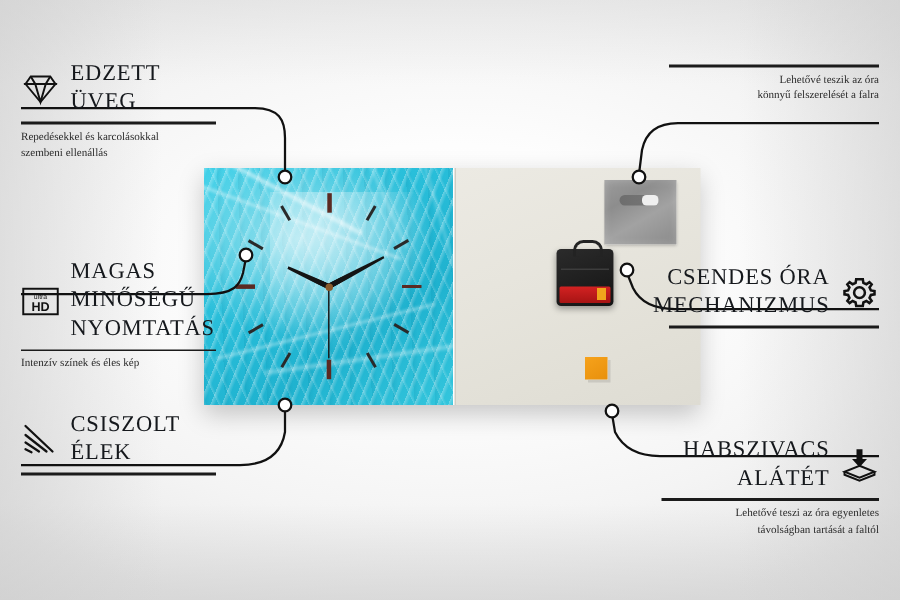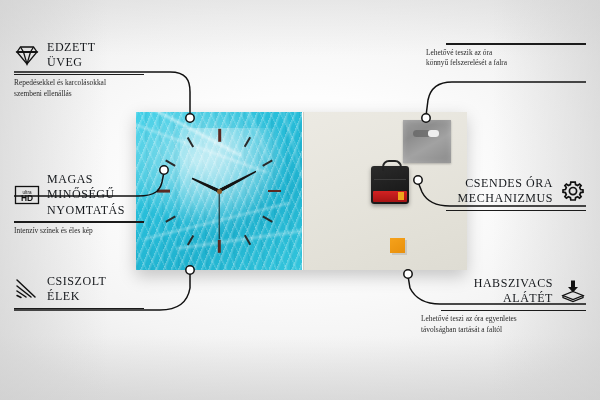--- a/index.html
+++ b/index.html
@@ -104,35 +104,35 @@
     transform:translate(0,-2px) rotate(-28deg);clip-path:polygon(0 0,100% 32%,100% 68%,0 100%);}
   #hand-sec{width:48px;height:1.4px;background:#1a1a1a;
     transform:translate(0,-0.7px) rotate(90deg);}
   #hand-cap{position:absolute;left:50%;top:50%;width:5px;height:5px;margin:-2.5px 0 0 -2.5px;
     border-radius:50%;background:#8a5a2a;}
 
   
   .callout{position:absolute;}
   .co-head{display:flex;align-items:center;gap:7px;}
   .co-title{
-    font-size:12px;letter-spacing:.55px;line-height:1.28;color:#15181c;
+    font-size:15px;letter-spacing:.55px;line-height:1.28;color:#15181c;
     font-family:"Liberation Serif", serif;font-weight:400;white-space:pre-line;
   }
   .co-rule{height:1.6px;background:#1b1b1b;margin:3px 0 3px 0;}
   .co-body{
     font-size:7.4px;line-height:1.45;color:#2b2b2b;white-space:pre-line;
     font-family:"Liberation Serif", serif;
   }
   .icon-box{width:26px;height:24px;flex:0 0 auto;display:block;}
   .left .co-head{justify-content:flex-start;}
   .left .co-title{text-align:left;}
   .left .co-body{text-align:left;}
   .right .co-head{justify-content:flex-end;}
   .right .co-title{text-align:right;}
-  .right .co-body{}
+  .right .co-body{text-align:right;}
 
   #leader-layer{position:absolute;left:0;top:0;width:600px;height:400px;pointer-events:none;}
 </style>
 </head>
 <body>
 
 <div id="stage">
 
   <div id="product">
 
@@ -268,21 +268,21 @@
       <span class="icon-box">
         <svg viewBox="0 0 26 24" width="26" height="24" fill="none" stroke="#111" stroke-width="1.7">
           <path d="M13,3.2 L15.2,3.2 L15.6,5.6 L17.6,6.5 L19.6,5.1 L21.1,6.6 L19.7,8.6 L20.6,10.6 L23,11 L23,13.2 L20.6,13.6 L19.7,15.6 L21.1,17.6 L19.6,19.1 L17.6,17.7 L15.6,18.6 L15.2,21 L13,21 L10.8,21 L10.4,18.6 L8.4,17.7 L6.4,19.1 L4.9,17.6 L6.3,15.6 L5.4,13.6 L3,13.2 L3,11 L5.4,10.6 L6.3,8.6 L4.9,6.6 L6.4,5.1 L8.4,6.5 L10.4,5.6 L10.8,3.2 Z"></path>
           <circle cx="13" cy="12.1" r="3.6"></circle>
         </svg>
       </span>
     </div>
     <div class="co-rule" style="width:140px;margin-left:20px;"></div>
   </div>
 
-  <div class="callout right" style="right:14px;top:276px;width:165px;">
+  <div class="callout right" style="right:14px;top:291px;width:165px;">
     <div class="co-head">
       <span class="co-title">HABSZIVACS
 ALÁTÉT</span>
       <span class="icon-box">
         <svg viewBox="0 0 26 24" width="26" height="24" fill="none" stroke="#111" stroke-width="1.3">
           <path d="M11,1.5 L15,1.5 L15,8 L18,8 L13,13.5 L8,8 L11,8 Z" fill="#111" stroke="none"></path>
           <path d="M13,12.5 L23,16.5 L13,20.5 L3,16.5 Z"></path>
           <path d="M3,16.5 L3,18.5 L13,22.5 L23,18.5 L23,16.5"></path>
         </svg>
       </span>

